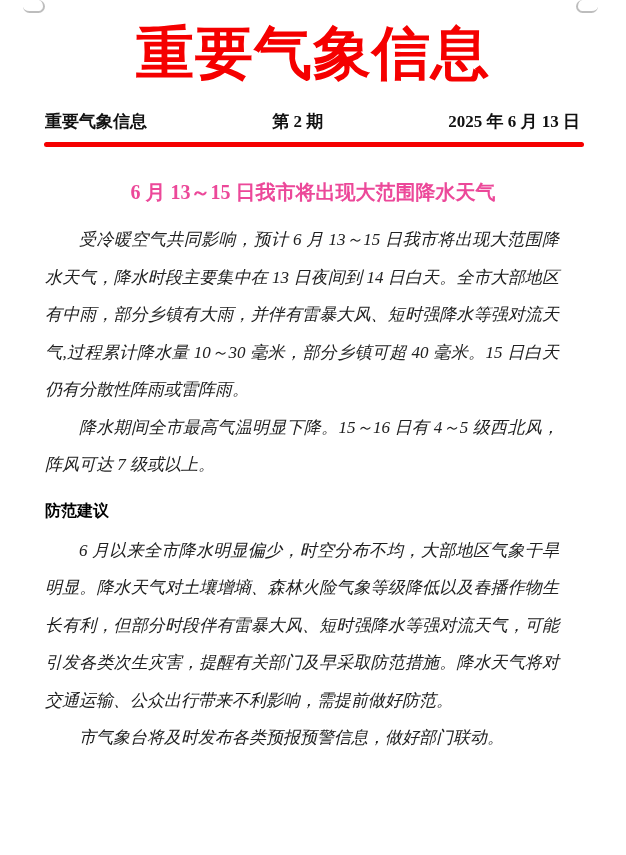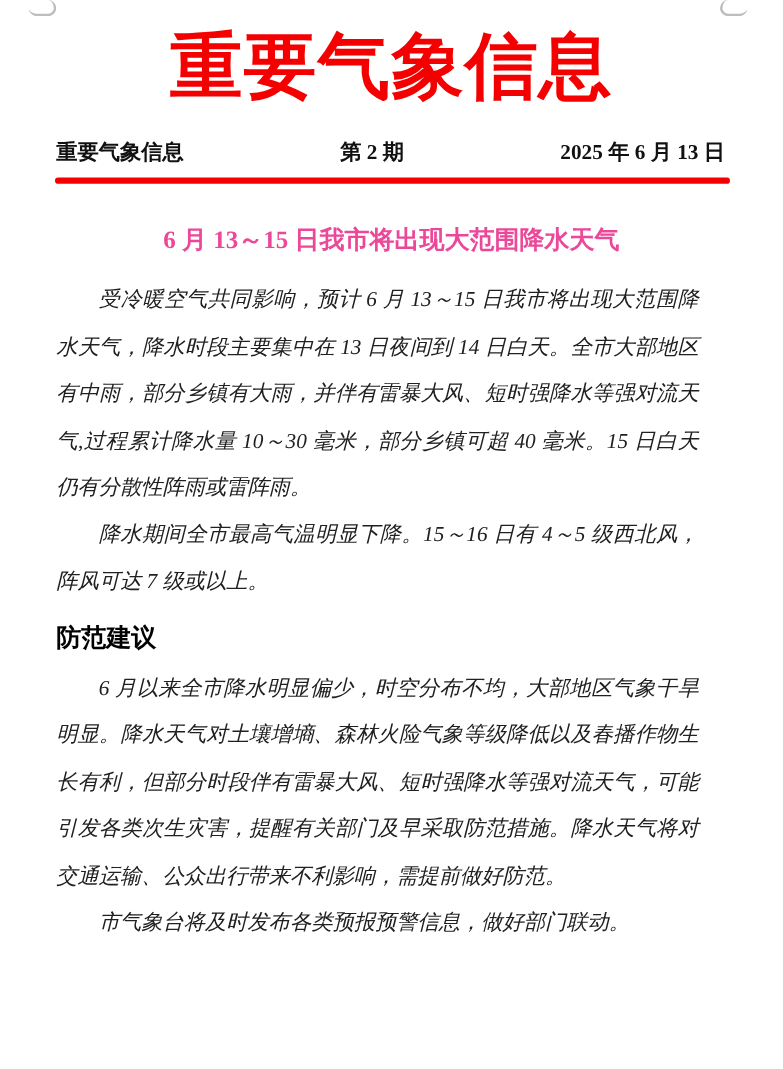--- a/index.html
+++ b/index.html
@@ -83,21 +83,21 @@
     text-align: justify;
     text-indent: 2em;
     color: var(--text-color);
     font-style: italic;
   }
   .body-para.first {
     margin-top: 16px;
   }
   .advice-heading {
     margin: 14px 45px 8px;
-    font-size: 20px;
+    font-size: 16px;
     line-height: 26px;
     font-weight: bold;
     color: #000000;
     font-family: "Liberation Sans", sans-serif;
   }
 </style>
 </head>
 <body>
 
 <div class="page">

